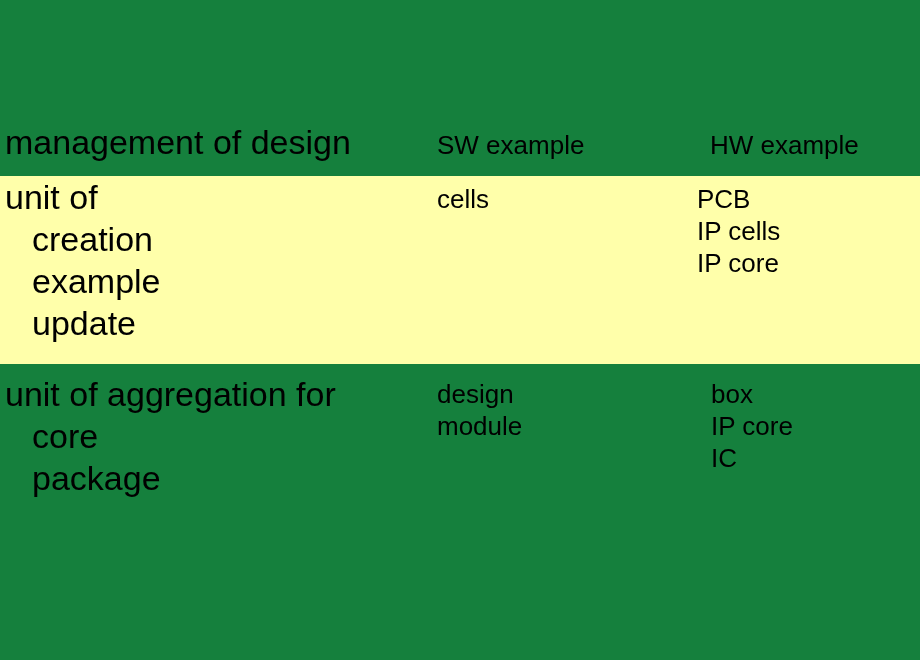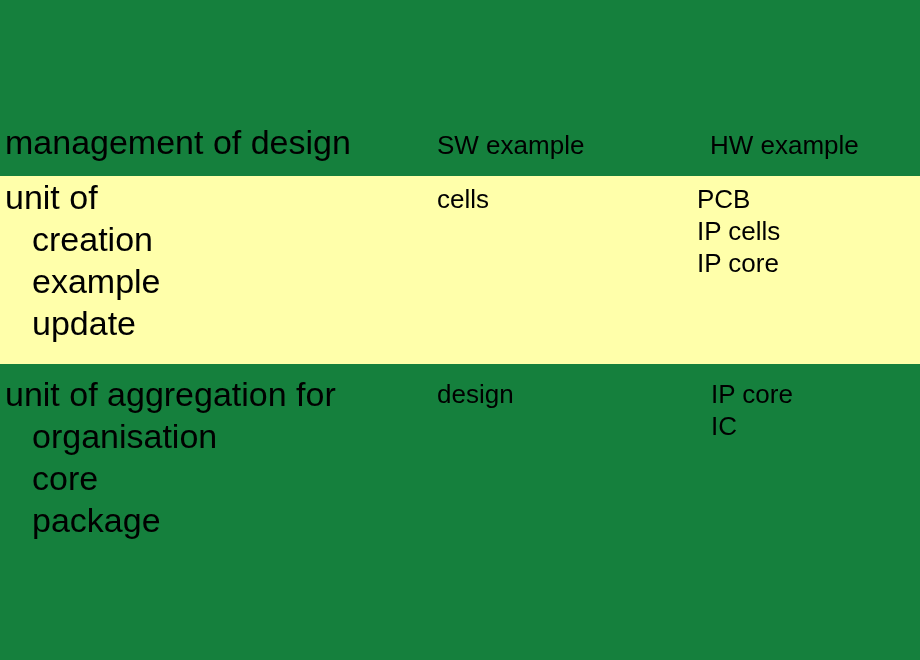--- a/index.html
+++ b/index.html
@@ -65,25 +65,26 @@
     <div>cells</div>
   </div>
   <div class="cell col3 small" style="top:183px; left:697px">
     <div>PCB</div>
     <div>IP cells</div>
     <div>IP core</div>
   </div>
 
   <div class="cell col1 big" style="top:373px">
     <div>unit of aggregation for</div>
-    <div class="sub">organisation</div>
     <div class="sub">core</div>
     <div class="sub">package</div>
   </div>
   <div class="cell col2 small" style="top:378px">
     <div>design</div>
+    <div>module</div>
   </div>
   <div class="cell col3 small" style="top:378px; left:711px">
+    <div>box</div>
     <div>IP core</div>
     <div>IC</div>
   </div>
 
 </div>
 
 </body></html>

